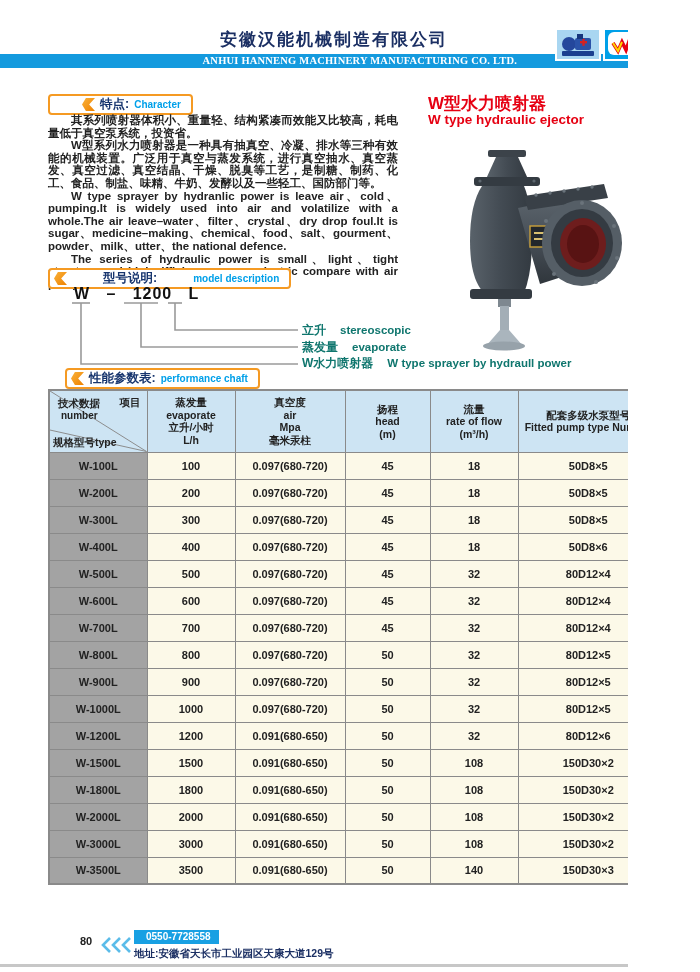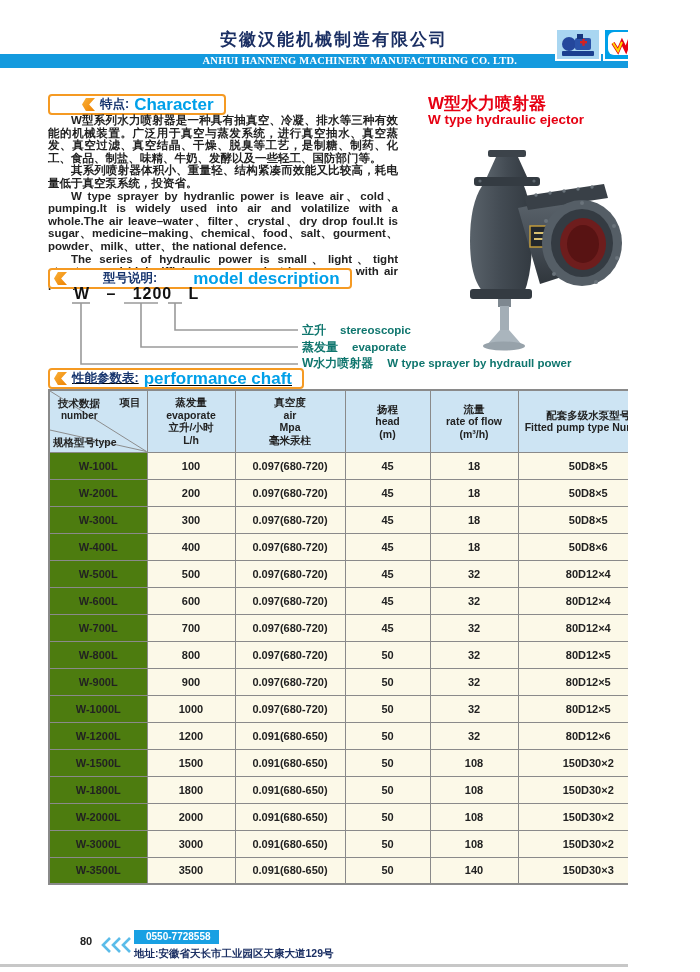--- a/index.html
+++ b/index.html
@@ -17,21 +17,21 @@
   .logo1 { left:555px; width:46px; background:#a9d6f1; }
   .logo2 { left:603px; width:48px; background:#00a0e8; }
 
   
   .sec-header { position:absolute; display:inline-flex; align-items:center; gap:5px;
                 border:2px solid #f59a23; border-radius:4px; background:#fff;
                 height:21px; padding:0 10px 0 4px; }
   .sec-arrow { width:13px; height:13px; background:linear-gradient(135deg,#f9b13a,#ef8200);
                clip-path:polygon(100% 0, 30% 0, 0 50%, 30% 100%, 100% 100%, 55% 50%); }
   .sec-cn { font-size:12.5px; font-weight:bold; color:#17356e; }
-  .sec-en { font-size:17px; font-weight:bold; color:#00a0e9; }
+  .sec-en { font-size:10px; font-weight:bold; color:#00a0e9; }
 
   
   .intro { position:absolute; left:48px; top:114px; width:350px; color:#222;
            font-size:11.5px; font-weight:bold; line-height:12.6px; text-align:justify; }
   .intro p { text-indent:2em; }
 
   
   .prod-title-cn { position:absolute; left:428px; top:92px; font-size:17px; font-weight:bold; color:#e60012; }
   .prod-title-en { position:absolute; left:428px; top:112px; font-size:13.5px; font-weight:bold; color:#e60012; }
   .prod-photo { position:absolute; left:436px; top:146px; }
@@ -46,21 +46,21 @@
   .lbl-en { font-size:11.5px; }
 
   
   .perf-table { position:absolute; left:48px; top:389px; border-collapse:collapse;
                 table-layout:fixed; width:610px; }
   .perf-table th, .perf-table td { border:1px solid #8a8a8a; font-weight:bold; color:#222;
                 text-align:center; vertical-align:middle; }
   .perf-table { border:2px solid #8a8a8a; }
   .perf-table thead th { background:#cde4f3; height:62px; font-size:10.5px; line-height:12.5px; }
   .perf-table tbody td { height:27px; font-size:11px; }
-  td.model-cell { background:#4d7c0f; }
+  td.model-cell { background:#a3a3a3; }
   td.data-cell { background:#fcf9e8; }
   th.corner-cell { position:relative; padding:0; }
   .corner-svg { position:absolute; left:0; top:0; width:100%; height:100%; }
   .corner-tl  { position:absolute; left:8px; top:6px; font-size:10.5px; }
   .corner-tl2 { position:absolute; left:11px; top:19px; font-size:10px; }
   .corner-tr  { position:absolute; right:6px; top:5px; font-size:10.5px;text-align:center; }
   .corner-bl  { position:absolute; left:3px; bottom:3px; font-size:10.5px; }
 
   .note { position:absolute; left:48px; top:888px; font-size:11px; font-weight:bold; color:#222; }
 
@@ -102,22 +102,22 @@
     </svg>
   </div>
 
   <div class="sec-header" style="left:48px; top:94px;padding-left:32px;">
     <span class="sec-arrow"></span>
     <span class="sec-cn">特点:</span>
     <span class="sec-en">Character</span>
   </div>
 
   <div class="intro">
+    <p>其系列喷射器体积小、重量轻、结构紧凑而效能又比较高，耗电量低于真空泵系统，投资省。</p>
     <p>W型系列水力喷射器是一种具有抽真空、冷凝、排水等三种有效能的机械装置。广泛用于真空与蒸发系统，进行真空抽水、真空蒸发、真空过滤、真空结晶、干燥、脱臭等工艺，是制糖、制药、化工、食品、制盐、味精、牛奶、发酵以及一些轻工、国防部门等。</p>
-    <p>其系列喷射器体积小、重量轻、结构紧凑而效能又比较高，耗电量低于真空泵系统，投资省。</p>
     <p>W type sprayer by hydranlic power is leave air、cold、pumping.It is widely used into air and volatilize with a whole.The air leave–water、filter、crystal、dry drop foul.It is sugar、medicine–making、chemical、food、salt、gourment、powder、milk、utter、the national defence.</p>
     <p>The series of hydraulic power is small、light、tight stracture and high dfficiency、save electric compare with air pump</p>
   </div>
 
   <div class="prod-title-cn">W型水力喷射器</div>
   <div class="prod-title-en">W type hydraulic ejector</div>
 
   <div class="prod-photo">
     <svg width="190" height="205" viewBox="0 0 190 205">
       <defs>
@@ -195,21 +195,21 @@
       </g>
     </svg>
   </div>
 
   <div class="model-labels" id="model-labels">
       <div class="model-label-row"><span class="lbl-cn">立升</span><span class="lbl-en">stereoscopic</span></div>
       <div class="model-label-row"><span class="lbl-cn">蒸发量</span><span class="lbl-en">evaporate</span></div>
       <div class="model-label-row"><span class="lbl-cn">W水力喷射器</span><span class="lbl-en">W type sprayer by hydraull power</span></div>
     </div>
 
-  <div class="sec-header" style="left:48px; top:368px;text-decoration:underline;">
+  <div class="sec-header" style="left:65px; top:368px;">
     <span class="sec-arrow"></span>
     <span class="sec-cn">性能参数表:</span>
     <span class="sec-en">performance chaft</span>
   </div>
 
   <table class="perf-table">
     <colgroup>
       <col style="width:98px">
         <col style="width:88px">
         <col style="width:110px">

